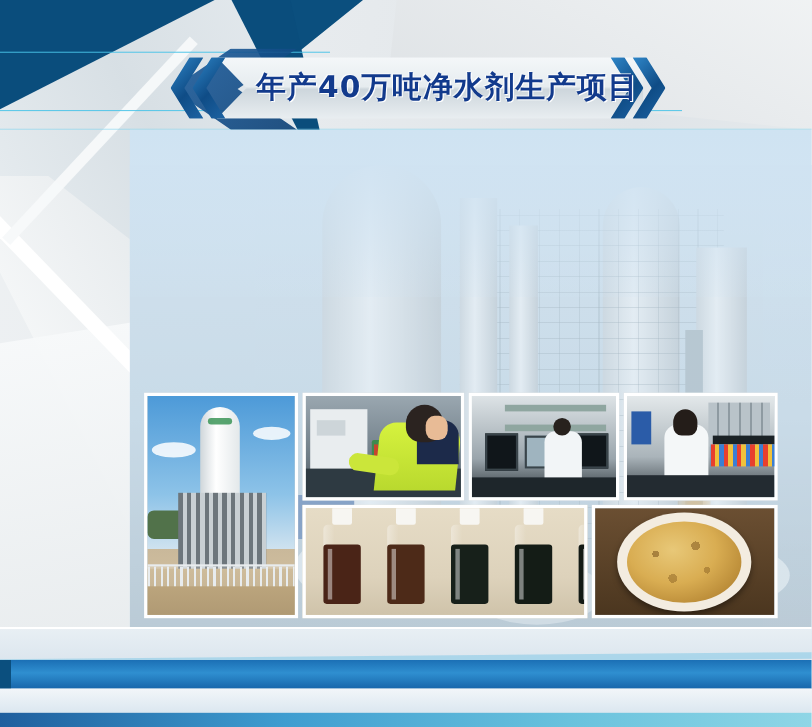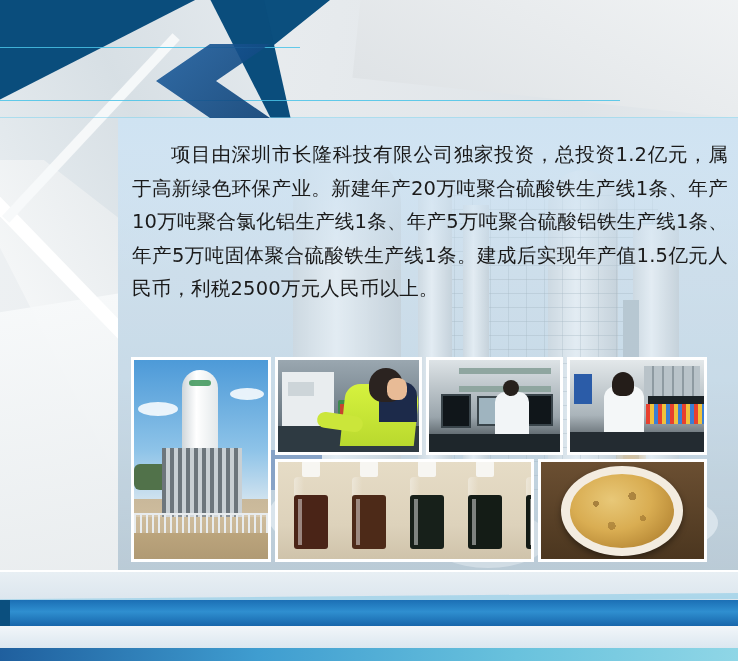--- a/index.html
+++ b/index.html
@@ -366,22 +366,29 @@
     <div class="pp-stack"></div>
     <div class="pp-flame"></div>
     <div class="pp-blue"></div>
     <div class="pp-drum pp-d1"></div>
     <div class="pp-drum pp-d3"></div>
     <div class="pp-drum pp-d2"></div>
   </div>
   <div class="panel-fade"></div>
 
   <div class="chev-bg"></div>
-
-  <div class="body-copy">项目由深圳市长隆科技有限公司独家投资，总投资1.2亿元，属于高新绿色环保产业。新建年产20万吨聚合硫酸铁生产线1条、年产10万吨聚合氯化铝生产线1条、年产5万吨聚合硫酸铝铁生产线1条、年产5万吨固体聚合硫酸铁生产线1条。建成后实现年产值1.5亿元人民币，利税2500万元人民币以上。</div>
+  <div class="title-wrap">
+    <div class="title-plate"></div>
+    <div class="chev cl1"></div>
+    <div class="chev cl2"></div>
+    <div class="chev rev cr1"></div>
+    <div class="chev rev cr2"></div>
+    <div class="title-text">年产40万吨净水剂生产项目</div>
+  </div>
+
 
   <div class="gallery">
 
     <div class="g-col-left">
       <div class="photo ph-tank" style="flex:1">
         <div class="sky"></div>
         <div class="cloud c1"></div>
         <div class="cloud c2"></div>
         <div class="trees"></div>
         <div class="tank"></div>

